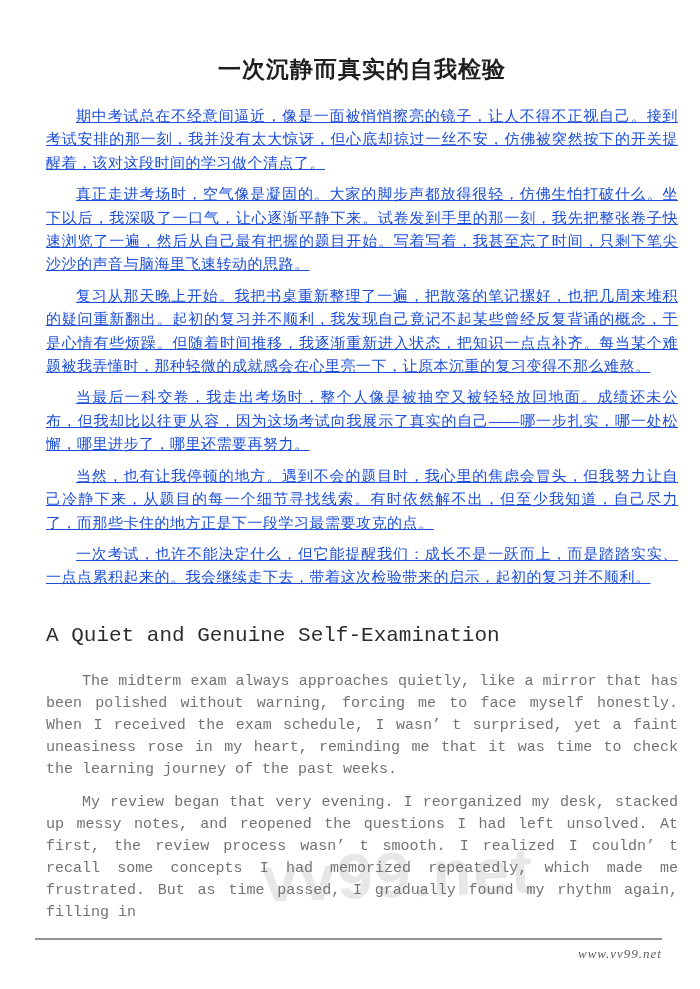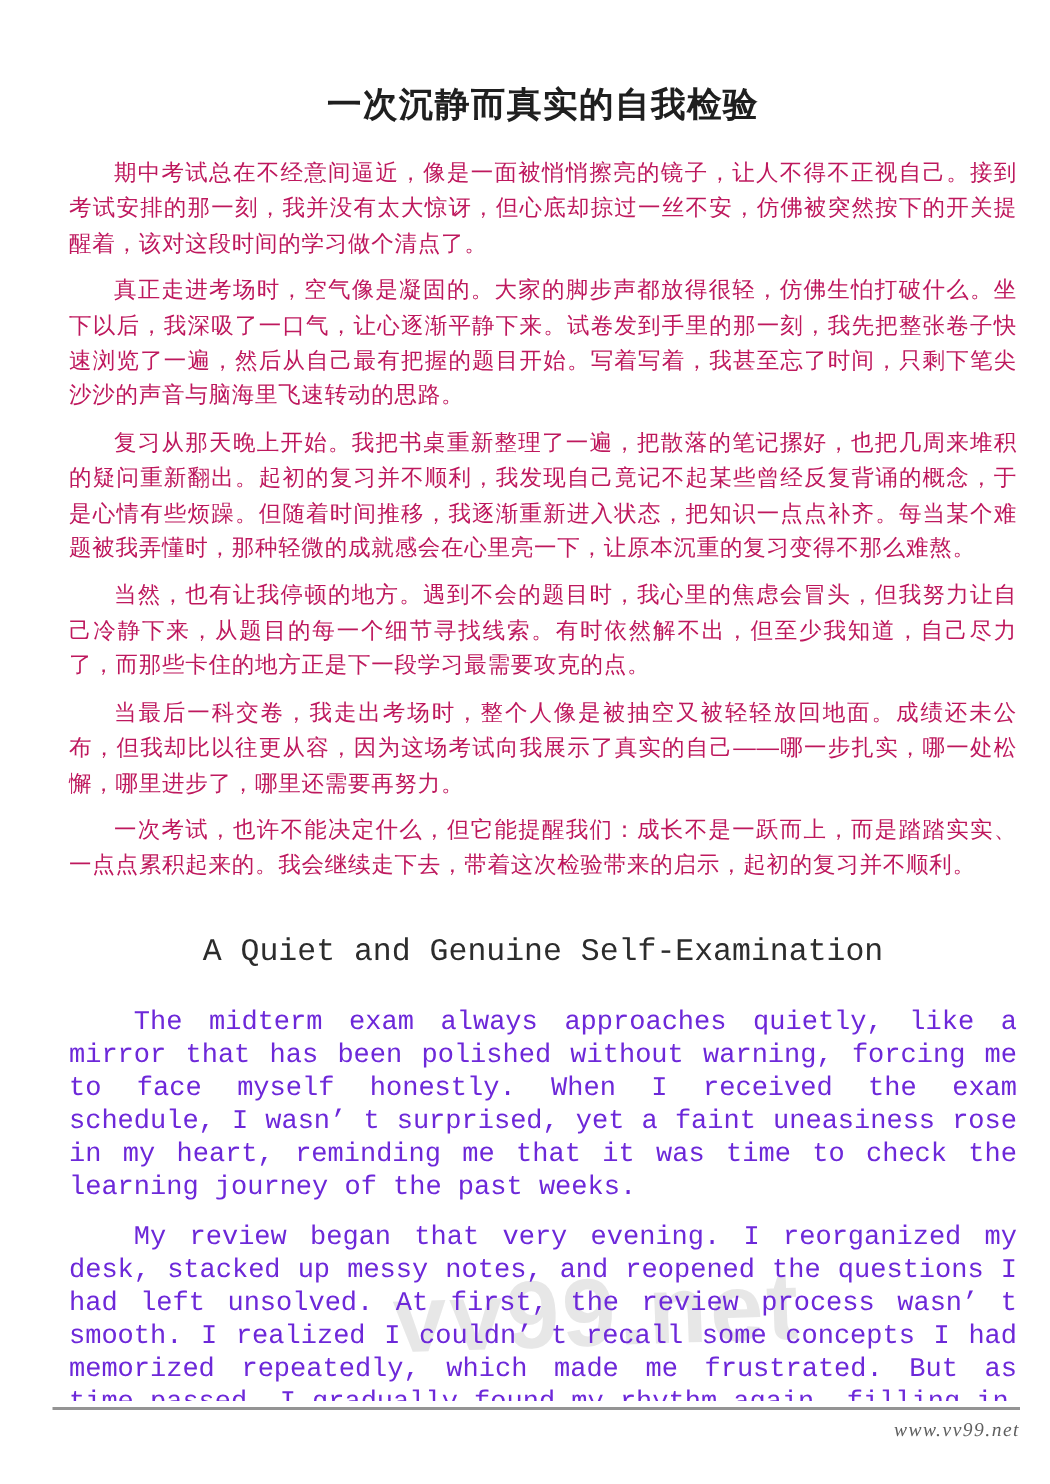--- a/index.html
+++ b/index.html
@@ -44,47 +44,47 @@
     font-size: 23px;
     line-height: 30px;
     font-weight: bold;
     color: #1f1f1f;
     letter-spacing: 1px;
   }
   .cn-body p {
     margin: 0 0 8px 0;
     font-size: 15px;
     line-height: 23.4px;
-    color: #be185d;
+    color: #1d4ed8;
     text-align: justify;
     text-indent: 2em;
     letter-spacing: 0.5px;
+    text-decoration: underline;
   }
   .en-title {
     margin: 34px 0 22px 0;
-    text-align: center;
     font-family: "Liberation Mono", "DejaVu Sans Mono", monospace;
     font-size: 21px;
     line-height: 26px;
     font-weight: 500;
     color: #2c2c2c;
   }
   .en-body p {
     margin: 0 0 11px 0;
     font-family: "Liberation Mono", "DejaVu Sans Mono", monospace;
-    font-size: 18px;
+    font-size: 15px;
     line-height: 22px;
-    color: #6d28d9;
+    color: #737373;
     text-align: justify;
     text-indent: 4ch;
   }
   .footer {
     position: absolute;
     left: 35px;
-    right: 20px;
+    right: 38px;
     top: 938px;
     border-top: 2px solid #949494;
     padding-top: 4px;
     text-align: right;
     z-index: 2;
   }
   .footer-url {
     font-family: "Liberation Serif", "DejaVu Serif", serif;
     font-style: italic;
     font-size: 13px;
@@ -100,22 +100,22 @@
   <div class="watermark">vv99.net</div>
 
   <div class="content">
 
     <h1 class="cn-title">一次沉静而真实的自我检验</h1>
 
     <div class="cn-body">
         <p>期中考试总在不经意间逼近，像是一面被悄悄擦亮的镜子，让人不得不正视自己。接到考试安排的那一刻，我并没有太大惊讶，但心底却掠过一丝不安，仿佛被突然按下的开关提醒着，该对这段时间的学习做个清点了。</p>
         <p>真正走进考场时，空气像是凝固的。大家的脚步声都放得很轻，仿佛生怕打破什么。坐下以后，我深吸了一口气，让心逐渐平静下来。试卷发到手里的那一刻，我先把整张卷子快速浏览了一遍，然后从自己最有把握的题目开始。写着写着，我甚至忘了时间，只剩下笔尖沙沙的声音与脑海里飞速转动的思路。</p>
         <p>复习从那天晚上开始。我把书桌重新整理了一遍，把散落的笔记摞好，也把几周来堆积的疑问重新翻出。起初的复习并不顺利，我发现自己竟记不起某些曾经反复背诵的概念，于是心情有些烦躁。但随着时间推移，我逐渐重新进入状态，把知识一点点补齐。每当某个难题被我弄懂时，那种轻微的成就感会在心里亮一下，让原本沉重的复习变得不那么难熬。</p>
+        <p>当最后一科交卷，我走出考场时，整个人像是被抽空又被轻轻放回地面。成绩还未公布，但我却比以往更从容，因为这场考试向我展示了真实的自己——哪一步扎实，哪一处松懈，哪里进步了，哪里还需要再努力。</p>
         <p>当然，也有让我停顿的地方。遇到不会的题目时，我心里的焦虑会冒头，但我努力让自己冷静下来，从题目的每一个细节寻找线索。有时依然解不出，但至少我知道，自己尽力了，而那些卡住的地方正是下一段学习最需要攻克的点。</p>
-        <p>当最后一科交卷，我走出考场时，整个人像是被抽空又被轻轻放回地面。成绩还未公布，但我却比以往更从容，因为这场考试向我展示了真实的自己——哪一步扎实，哪一处松懈，哪里进步了，哪里还需要再努力。</p>
         <p>一次考试，也许不能决定什么，但它能提醒我们：成长不是一跃而上，而是踏踏实实、一点点累积起来的。我会继续走下去，带着这次检验带来的启示，起初的复习并不顺利。</p>
       </div>
 
     <h2 class="en-title">A Quiet and Genuine Self-Examination</h2>
 
     <div class="en-body">
         <p>The midterm exam always approaches quietly, like a mirror that has been polished without warning, forcing me to face myself honestly. When I received the exam schedule, I wasn’ t surprised, yet a faint uneasiness rose in my heart, reminding me that it was time to check the learning journey of the past weeks.</p>
         <p>My review began that very evening. I reorganized my desk, stacked up messy notes, and reopened the questions I had left unsolved. At first, the review process wasn’ t smooth. I realized I couldn’ t recall some concepts I had memorized repeatedly, which made me frustrated. But as time passed, I gradually found my rhythm again, filling in</p>
       </div>
 

